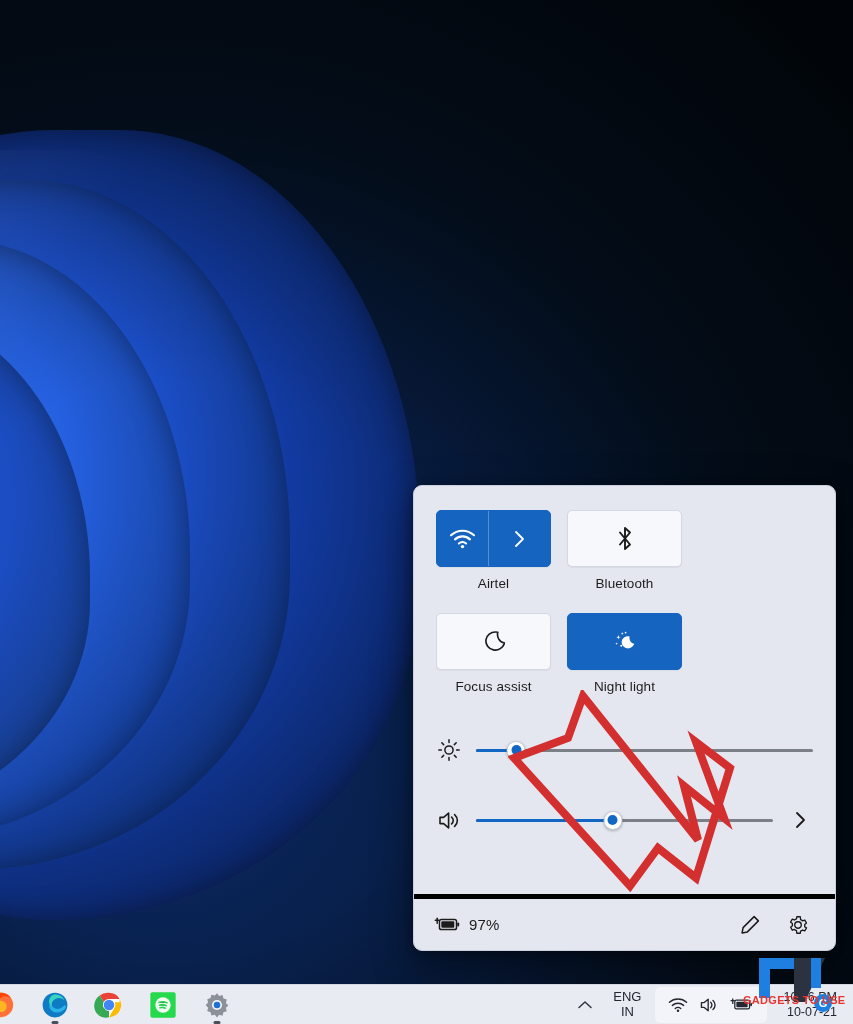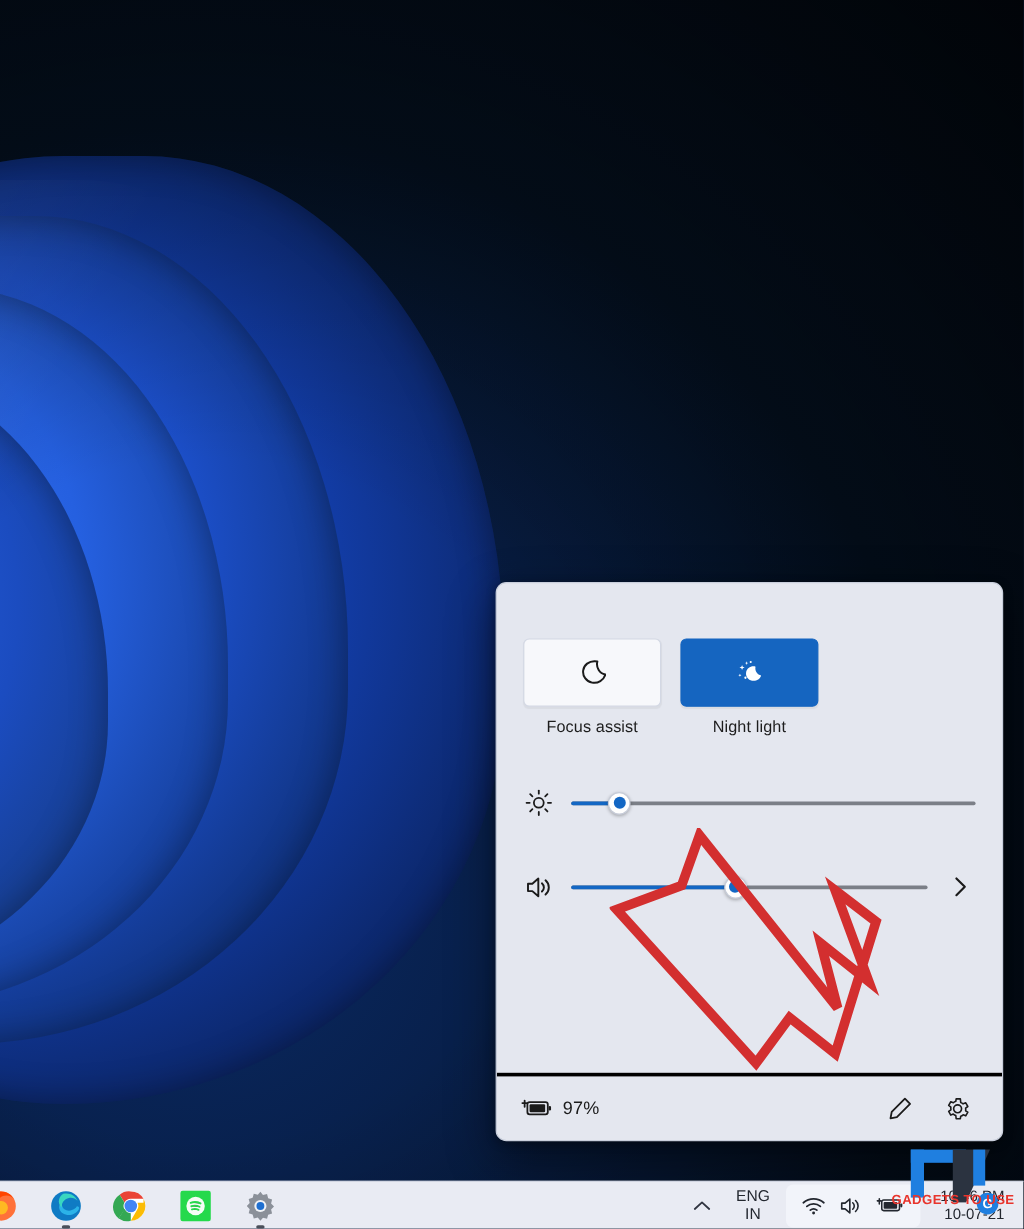--- a/index.html
+++ b/index.html
@@ -150,21 +150,21 @@
     width:26px; flex:0 0 26px;
     display:flex; align-items:center; justify-content:center;
     color:#1b1b1b;
   }
 
   
   .qs-footer {
     position:absolute;
     left:0; right:0; bottom:0;
     height:56px;
-    border-top:3px solid #000000;
+    border-top:5px solid #000000;
     display:flex; align-items:center;
     padding:12px 20px;
   }
   .battery-group {
     display:flex; align-items:center; gap:8px;
     color:#1b1b1b;
   }
   .battery-pct { font-size:15px; letter-spacing:.2px; }
   .footer-spacer { flex:1 1 auto; }
   .footer-btn {
@@ -282,21 +282,53 @@
     <div class="sheen"></div>
   </div>
   <div class="vignette"></div>
 </div>
 
 <div id="quick-settings">
   <div class="qs-body">
 
     <div class="tile-grid">
 
-
+      <div class="tile-cell">
+        <div class="tile on split">
+          <div class="tile-main">
+            <span>
+              <svg width="27" height="21" viewBox="0 0 27 21" fill="none">
+                <path d="M2 7.2C5.2 4.3 9.2 2.7 13.5 2.7S21.8 4.3 25 7.2" stroke="currentColor" stroke-width="2.1" stroke-linecap="round"></path>
+                <path d="M6 11.4C8.1 9.5 10.7 8.4 13.5 8.4s5.4 1.1 7.5 3" stroke="currentColor" stroke-width="2.1" stroke-linecap="round"></path>
+                <path d="M9.9 15.5c1.05-.95 2.3-1.5 3.6-1.5s2.55.55 3.6 1.5" stroke="currentColor" stroke-width="2.1" stroke-linecap="round"></path>
+                <circle cx="13.5" cy="18.6" r="1.7" fill="currentColor"></circle>
+              </svg>
+            </span>
+          </div>
+          <div class="tile-chevron">
+            <span>
+              <svg width="11" height="18" viewBox="0 0 11 18" fill="none">
+                <path d="M2 2L9 9L2 16" stroke="currentColor" stroke-width="1.8" stroke-linecap="round" stroke-linejoin="round"></path>
+              </svg>
+            </span>
+          </div>
+        </div>
+        <div class="tile-label">Airtel</div>
+      </div>
+
+      <div class="tile-cell">
+        <div class="tile">
+          <span>
+            <svg width="20" height="27" viewBox="0 0 20 27" fill="none">
+              <path d="M5 7.5L15 19.5L10 24V3L15 7.5L5 19.5" stroke="currentColor" stroke-width="1.9" stroke-linecap="round" stroke-linejoin="round"></path>
+            </svg>
+          </span>
+        </div>
+        <div class="tile-label">Bluetooth</div>
+      </div>
 
     </div>
 
     <div class="tile-grid tile-row-2">
 
       <div class="tile-cell">
         <div class="tile">
           <span>
             <svg width="23" height="25" viewBox="0 0 23 25" fill="none">
               <path d="M15.8 3.2c-.6 2.2-.3 4.7 1 6.9 1.3 2.25 3.45 3.6 5.7 3.95-1.4 4.8-6.2 7.8-11.1 6.8C6.5 19.85 3.3 15.4 4 10.6 4.65 6.05 8.9 2.85 13.6 3c.75.02 1.5.1 2.2.2z" stroke="currentColor" stroke-width="1.65" stroke-linejoin="round" fill="none"></path>

